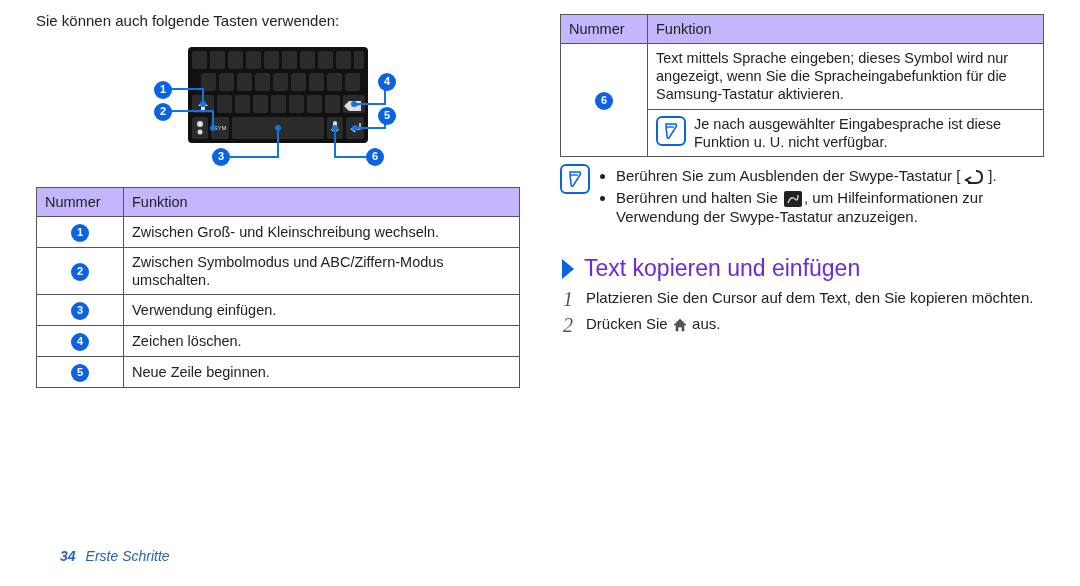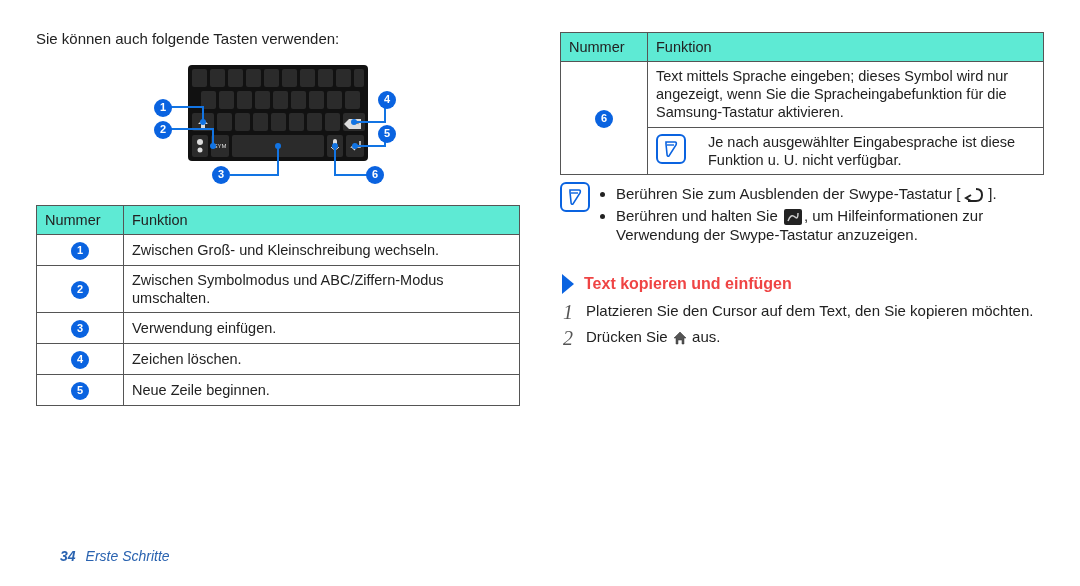--- a/index.html
+++ b/index.html
@@ -11,21 +11,21 @@
     background: #fff;
     color: #222;
     font-size: 15px;
     line-height: 1.25;
   }
   .page {
     display: flex;
     flex-direction: row;
     width: 1080px;
     height: 540px;
-    padding: 24px 36px 0 36px;
+    padding: 6px 36px 0 36px;
     box-sizing: border-box;
     gap: 40px;
   }
   .col {
     flex: 1 1 0;
     min-width: 0;
   }
   .col-left { flex-basis: 50%; }
   .col-right { flex-basis: 50%; }
   p { margin: 6px 0; }
@@ -65,21 +65,21 @@
   }
   table.func th, table.func td {
     border: 1px solid #555;
     padding: 5px 8px;
     vertical-align: middle;
     text-align: left;
     font-weight: normal;
     font-size: 14.5px;
   }
   table.func th {
-    background: #5eead4;
+    background: #c4b5fd;
     font-weight: 400;
   }
   table.func td.num-cell {
     text-align: center;
     width: 70px;
   }
   .info-row {
     display: flex;
     gap: 8px;
     align-items: flex-start;
@@ -129,23 +129,23 @@
     align-items: center;
     gap: 6px;
     margin-top: 18px;
     margin-bottom: 4px;
   }
   .chevron {
     width: 18px;
     height: 24px;
   }
   .section-title {
-    font-size: 16px;
-    font-weight: 700;
-    color: #ef4444;
+    font-size: 23px;
+    font-weight: 400;
+    color: #6d28d9;
   }
   .step-line {
     display: flex;
     gap: 10px;
     align-items: flex-start;
     margin: 6px 0;
   }
   .step-num {
     font-family: Georgia, "Times New Roman", serif;
     font-style: italic;
@@ -176,21 +176,21 @@
     align-items: center;
     gap: 10px;
   }
   .footer .pagenum { font-style: italic; font-weight: 600; }
   
   .table-info-row td {
     padding: 6px 8px;
   }
   .table-info-flex {
     display:flex;
-    gap:22px;
+    gap:8px;
     align-items:flex-start;
   }
 </style>
 </head>
 <body>
 
 <div class="page">
 
   <div class="col col-left">
     <p>Sie können auch folgende Tasten verwenden:</p>

